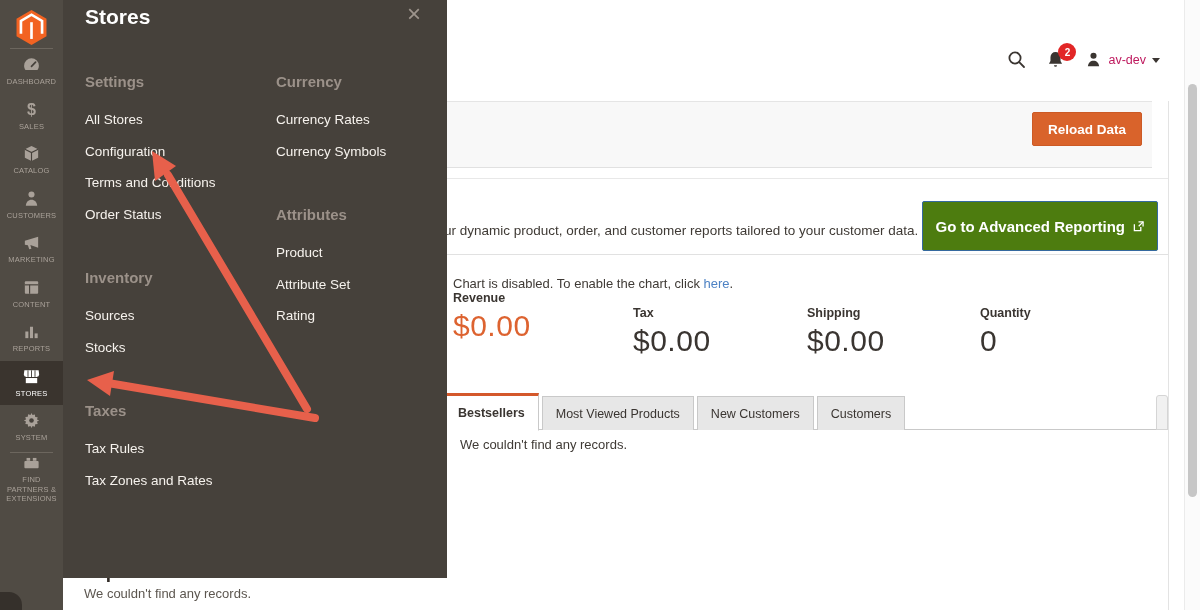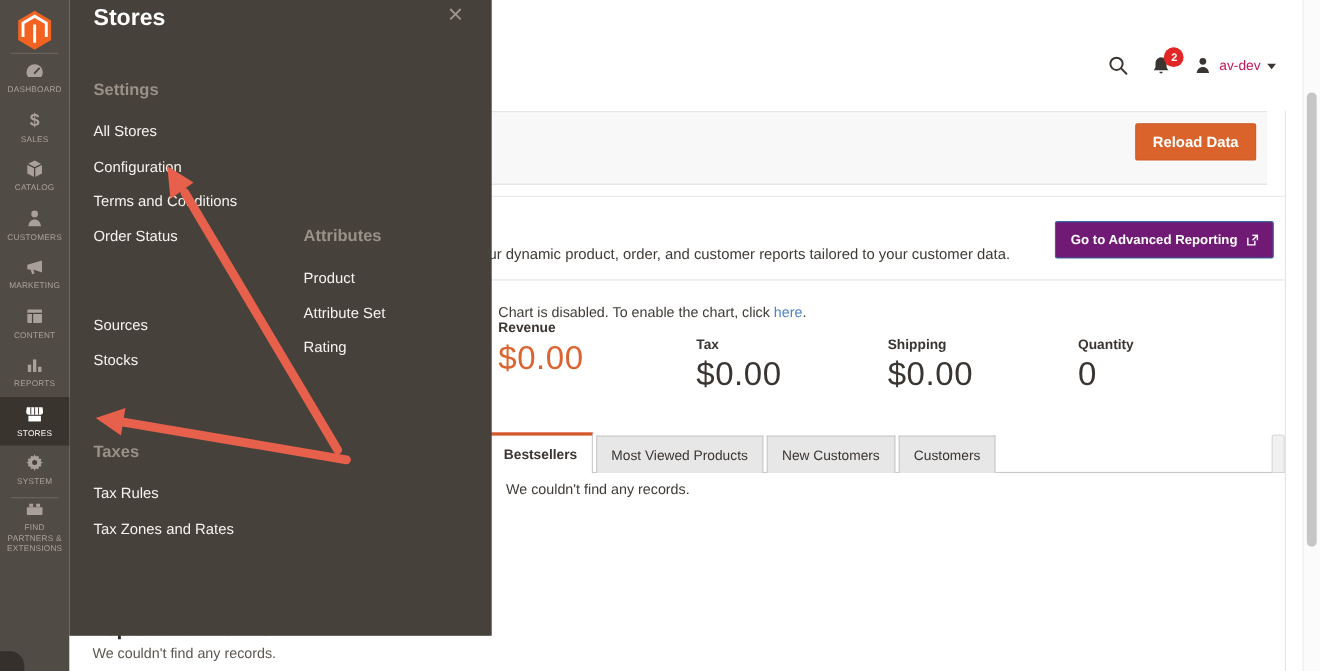--- a/index.html
+++ b/index.html
@@ -25,23 +25,23 @@
   #toolbar-band { position:absolute; left:47px; top:101px; width:1105px; height:67px;
     background:#f8f8f8; border-top:1px solid #e5e5e5; border-bottom:1px solid #e1e1e1; z-index:2; }
   #reload-btn { position:absolute; right:10px; top:10px; height:34px; padding:0 15px;
     background:#d9632b; border:1px solid #cc5a25; border-radius:2px;
     color:#fff; font-family:inherit; font-size:13.5px; font-weight:bold; cursor:pointer; }
 
   
   #ar-band { position:absolute; left:63px; top:178px; width:1105px; height:77px;
     background:#ffffff; border-top:1px solid #e8e8e8; border-bottom:1px solid #e1e1e1; z-index:2; }
   #ar-text { position:absolute; left:381px; top:44px; font-size:13.5px; color:#3f3a35; white-space:nowrap; }
-  #ar-btn { position:absolute; right:10px; top:22px; height:34px; padding:0 13px;
-    background:#701a75; border:1px solid #35699f; border-radius:2px;
-    color:#fff; font-family:inherit; font-size:12px; font-weight:bold; cursor:pointer;
+  #ar-btn { position:absolute; right:10px; top:22px; height:50px; padding:0 13px;
+    background:#4d7c0f; border:1px solid #35699f; border-radius:2px;
+    color:#fff; font-family:inherit; font-size:15px; font-weight:bold; cursor:pointer;
     display:flex; align-items:center; gap:8px; }
 
   
   #chart-notice { position:absolute; left:453px; top:276px; font-size:13px; color:#3f3a35; z-index:2; }
   #chart-notice a { color:#4d82c4; text-decoration:none; }
   .metric { position:absolute; z-index:2; }
   .metric .m-label { font-size:12.5px; font-weight:bold; color:#3a3531; }
   .metric .m-value { font-size:30px; color:#3a3531; margin-top:4px; letter-spacing:.5px; }
   #metric-revenue { left:453px; top:291px; }
   #metric-revenue .m-value { color:#dd6330; }
@@ -299,30 +299,38 @@
   <div class="fo-sec" style="left:22px; top:72px;">
     <h3>Settings</h3>
     <ul>
       <li>All Stores</li>
       <li>Configuration</li>
       <li>Terms and Conditions</li>
       <li>Order Status</li>
     </ul>
   </div>
   <div class="fo-sec" style="left:22px; top:268px;">
+    <h3>Inventory</h3>
     <ul>
       <li>Sources</li>
       <li>Stocks</li>
     </ul>
   </div>
   <div class="fo-sec" style="left:22px; top:401px;">
     <h3>Taxes</h3>
     <ul>
       <li>Tax Rules</li>
       <li>Tax Zones and Rates</li>
+    </ul>
+  </div>
+  <div class="fo-sec" style="left:213px; top:72px;">
+    <h3>Currency</h3>
+    <ul>
+      <li>Currency Rates</li>
+      <li>Currency Symbols</li>
     </ul>
   </div>
   <div class="fo-sec" style="left:213px; top:205px;">
     <h3>Attributes</h3>
     <ul>
       <li>Product</li>
       <li>Attribute Set</li>
       <li>Rating</li>
     </ul>
   </div>

